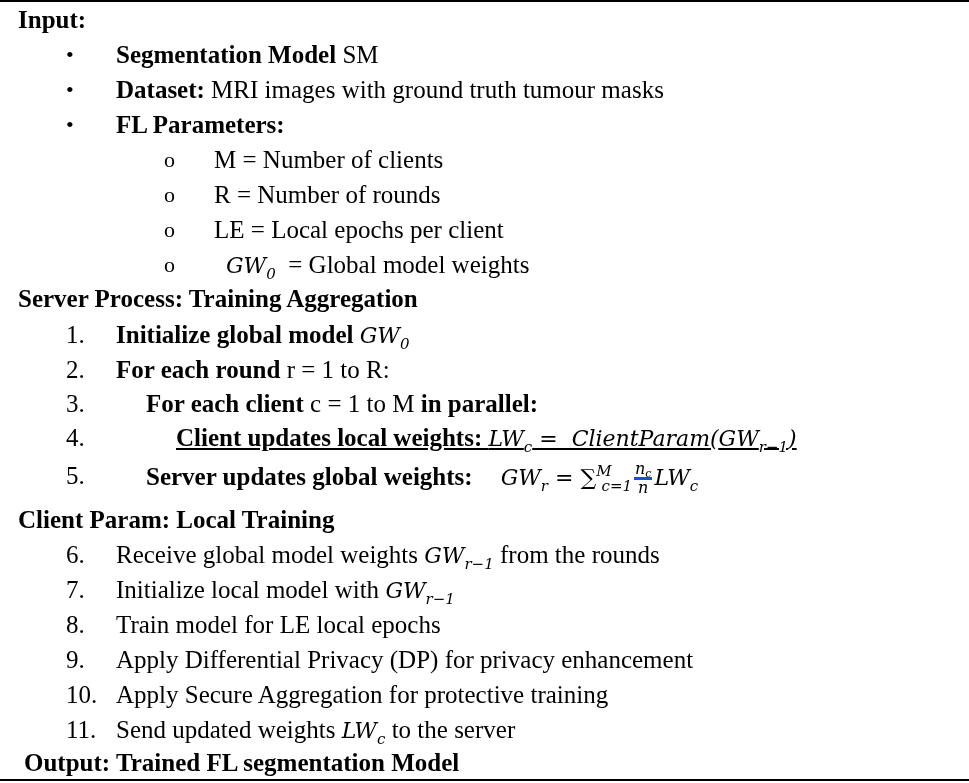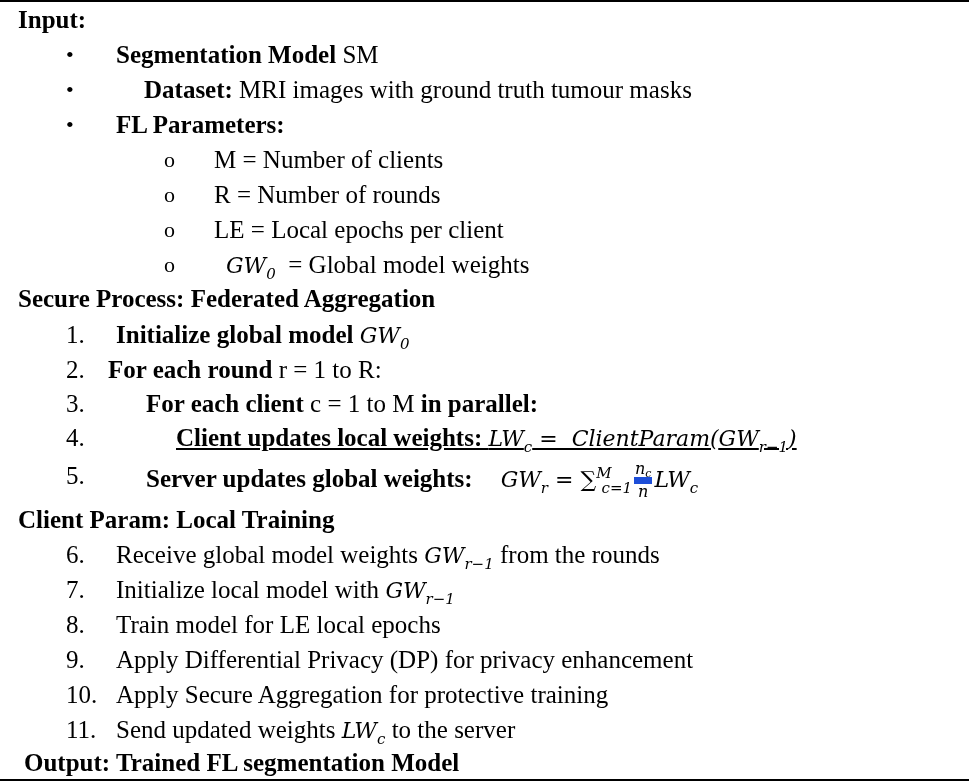--- a/index.html
+++ b/index.html
@@ -11,41 +11,41 @@
     .bottomline { position: absolute; left: 0; top: 779px; width: 969px; height: 2px; background: #000; }
     .line {
       position: absolute; left: 0; white-space: nowrap;
       font-size: 25px; line-height: 30px; height: 30px;
     }
     .b { font-weight: bold; }
     .math { font-family: "DejaVu Serif", serif; font-style: italic; font-size: 22px; }
     .math sub { font-size: 15px; vertical-align: -6px; line-height: 0; }
     .math sup { font-size: 15px; vertical-align: 9px; line-height: 0; }
     .frac { display: inline-block; vertical-align: middle; text-align: center; font-size: 16px; line-height: 16px; margin: 0 2px; }
-    .frac .num { display: block; border-bottom: 7px solid #1d4ed8; padding: 0 1px; }
+    .frac .num { display: block; border-bottom: 3px solid #1d4ed8; padding: 0 1px; }
     .frac .den { display: block; }
     .bullet { position: absolute; left: 66px; font-size: 22px; }
     .circle { position: absolute; left: 164px; font-size: 22px; }
     .num-l { position: absolute; left: 66px; }
   </style>
 </head>
 <body>
 
 <div class="topline"></div>
 
 <div class="line b" style="top:5px; left:18px;">Input:</div>
 
 <div>
   <div class="line" style="top:40px; width:969px;">
     <span class="bullet">•</span>
     <span style="position:absolute; left:116px;"><span class="b">Segmentation Model</span><span> SM</span></span>
   </div>
   <div class="line" style="top:75px; width:969px;">
     <span class="bullet">•</span>
-    <span style="position:absolute; left:116px;margin-left:28px;"><span class="b">Dataset:</span><span> MRI images with ground truth tumour masks</span></span>
+    <span style="position:absolute; left:116px;"><span class="b">Dataset:</span><span> MRI images with ground truth tumour masks</span></span>
   </div>
   <div class="line" style="top:110px; width:969px;">
     <span class="bullet">•</span>
     <span style="position:absolute; left:116px;"><span class="b">FL Parameters:</span></span>
   </div>
 </div>
 
 <div>
   <div class="line" style="top:145px; width:969px;">
     <span class="circle">o</span>
@@ -60,30 +60,30 @@
     <span style="position:absolute; left:214px;">LE = Local epochs per client</span>
   </div>
   <div class="line" style="top:250px; width:969px;">
     <span class="circle">o</span>
     <span style="position:absolute; left:226px;">
       <span class="math"><span>GW</span><sub>0</sub></span><span style="white-space:pre;">  = Global model weights</span>
     </span>
   </div>
 </div>
 
-<div class="line b" style="top:284px; left:18px;">Secure Process: Federated Aggregation</div>
+<div class="line b" style="top:284px; left:18px;">Server Process: Training Aggregation</div>
 
 <div>
   <div class="line" style="top:320px; width:969px;">
     <span class="num-l">1.</span>
     <span style="position:absolute; left:116px;"><span class="b" style="white-space:pre;">Initialize global model </span><span class="math"><span>GW</span><sub>0</sub></span></span>
   </div>
   <div class="line" style="top:355px; width:969px;">
     <span class="num-l">2.</span>
-    <span style="position:absolute; left:108px;"><span class="b">For each round</span><span style="white-space:pre;"> r = 1 to R:</span></span>
+    <span style="position:absolute; left:116px;"><span class="b">For each round</span><span style="white-space:pre;"> r = 1 to R:</span></span>
   </div>
   <div class="line" style="top:389px; width:969px;">
     <span class="num-l">3.</span>
     <span style="position:absolute; left:146px;"><span class="b">For each client</span><span style="white-space:pre;"> c = 1 to M </span><span class="b">in parallel:</span></span>
   </div>
   <div class="line" style="top:423px; width:969px;">
     <span class="num-l">4.</span>
     <span style="position:absolute; left:176px;text-decoration:underline;"><span class="b" style="white-space:pre;">Client updates local weights: </span><span class="math"><span>LW</span><sub>c</sub><span style="white-space:pre;"> =  ClientParam(</span><span>GW</span><sub>r−1</sub><span>)</span></span></span>
   </div>
   <div class="line" style="top:461px; width:969px;">

